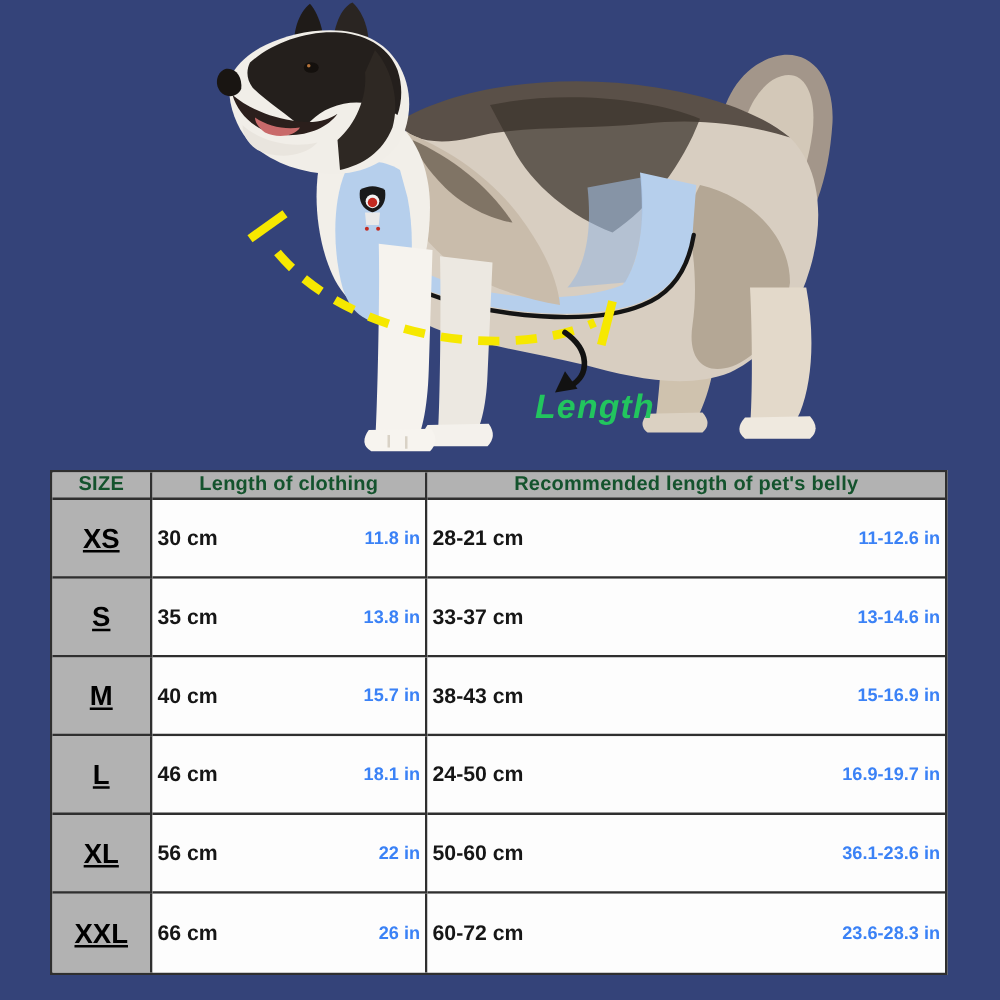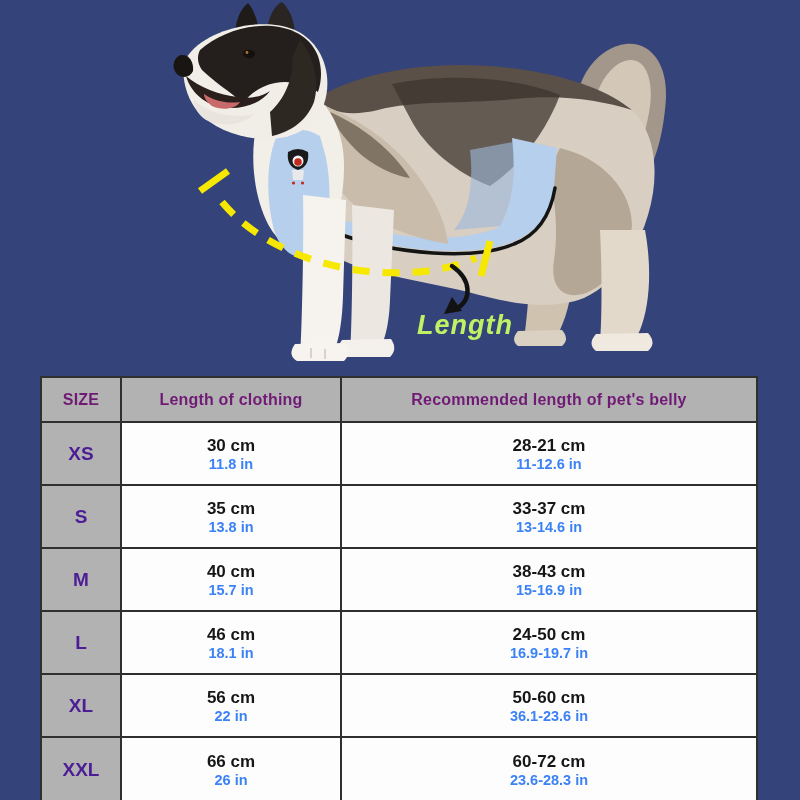--- a/index.html
+++ b/index.html
@@ -5,45 +5,45 @@
   html,body{margin:0;padding:0;}
   body{
     width:800px;height:800px;position:relative;overflow:hidden;
     background:#344379;
     font-family:"Liberation Sans", sans-serif;
   }
   
   .scene{position:absolute;left:0;top:0;width:800px;height:376px;}
   .scene svg{position:absolute;left:0;top:0;}
   .length-label{
-    position:absolute;left:410px;top:310px;width:110px;
-    color:#bef264;font-size:27px;font-weight:800;font-style:italic;
+    position:absolute;left:421px;top:310px;width:110px;
+    color:#22c55e;font-size:27px;font-weight:800;font-style:italic;
     letter-spacing:1px;text-align:center;
   }
   
   .size-table{
     position:absolute;left:40px;top:376px;width:718px;
     border:2px solid #2f2f2f;background:#fdfdfd;
     box-sizing:border-box;
   }
   .t-row{display:grid;grid-template-columns:80px 220px 1fr;}
   .t-cell{
     border-right:2px solid #2f2f2f;border-bottom:2px solid #2f2f2f;
     display:flex;align-items:center;justify-content:center;
     box-sizing:border-box;
   }
   .t-row .t-cell:last-child{border-right:none;}
   .t-row:last-child .t-cell{border-bottom:none;}
   .t-head .t-cell{
-    height:45px;background:#b2b2b2;
-    font-weight:700;font-size:16px;color:#701a75;letter-spacing:.2px;
+    height:22px;background:#b2b2b2;
+    font-weight:700;font-size:16px;color:#14532d;letter-spacing:.2px;
   }
   .t-body-row .t-cell{height:63px;}
-  .size-cell{background:#b2b2b2;font-weight:700;font-size:19px;color:#4c1d95;}
-  .val-cell{flex-direction:column;justify-content:center;padding:4px 4px;background:#fdfdfd;}
+  .size-cell{background:#b2b2b2;font-weight:700;font-size:22px;color:#000000;text-decoration:underline;}
+  .val-cell{flex-direction:row;justify-content:space-between;padding:4px 4px;background:#fdfdfd;}
   .cm{font-weight:700;font-size:17px;color:#161616;}
   .in{font-weight:700;font-size:14.5px;color:#3b82f6;}
 </style>
 </head>
 <body>
 
 <div class="scene">
   <svg width="800" height="376" viewBox="0 0 800 376">
 
     <path d="M585,165 C565,120 575,72 605,52 C640,30 668,55 666,98

